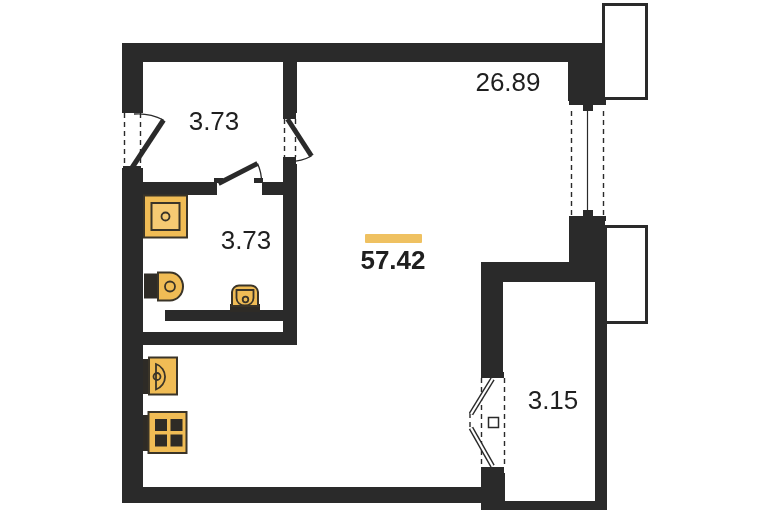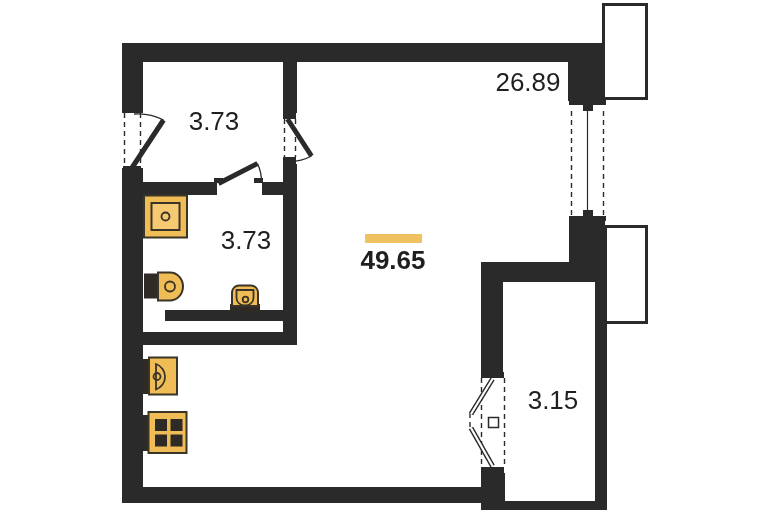--- a/index.html
+++ b/index.html
@@ -139,18 +139,18 @@
       <rect class="fx" x="148.5" y="412" width="38" height="41"></rect>
       <rect class="fxd" x="155" y="419" width="12" height="12"></rect>
       <rect class="fxd" x="170.5" y="419" width="12" height="12"></rect>
       <rect class="fxd" x="155" y="434.5" width="12" height="12"></rect>
       <rect class="fxd" x="170.5" y="434.5" width="12" height="12"></rect>
     </g>
   </svg>
 
   <div class="room-label" style="left:166px;top:107px;">3.73</div>
   <div class="room-label" style="left:198px;top:226px;">3.73</div>
-  <div class="room-label" style="left:480px;top:68px;">26.89</div>
+  <div class="room-label" style="left:460px;top:68px;">26.89</div>
   <div class="accent-bar"></div>
-  <div class="room-label bold" style="left:345px;top:246px;">49.65</div>
+  <div class="room-label bold" style="left:345px;top:246px;">57.42</div>
   <div class="room-label" style="left:505px;top:386px;">3.15</div>
 
 </div>
 
 </body></html>

